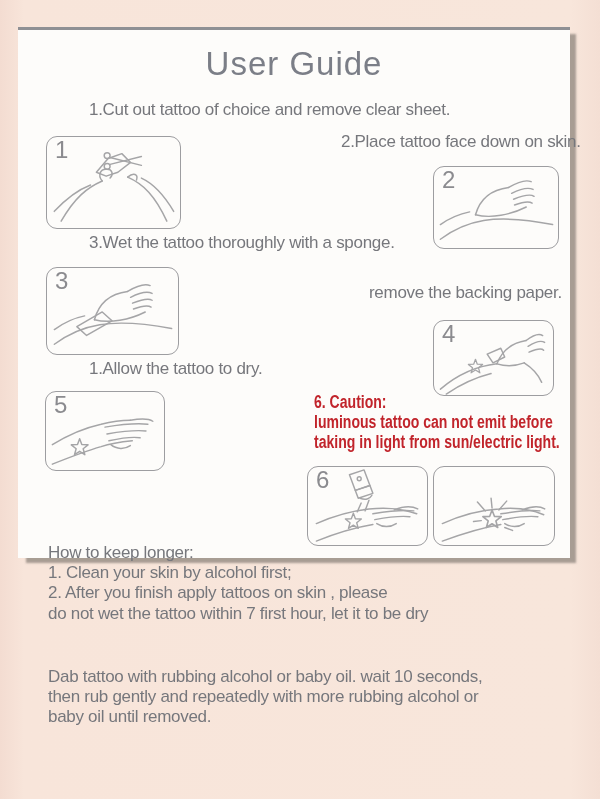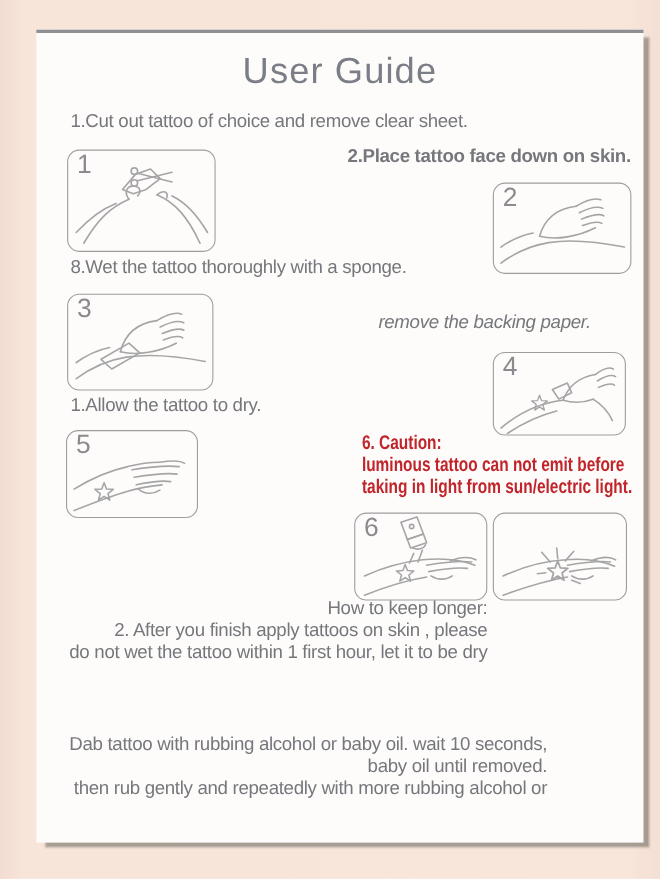--- a/index.html
+++ b/index.html
@@ -2,44 +2,44 @@
 <html><head>
 <meta charset="utf-8">
 <style>
   html,body{margin:0;padding:0;}
   body{
     width:600px;height:799px;position:relative;overflow:hidden;
     background:linear-gradient(90deg,#f3dcd1 0%,#f8e5da 4%,#f8e6db 95%,#f4dfd4 100%);
     font-family:"Liberation Sans","DejaVu Sans",sans-serif;
   }
   .paper{
-    position:absolute;left:33px;top:27px;width:552px;height:739px;
+    position:absolute;left:18px;top:27px;width:552px;height:531px;
     background:#fdfcfa;border-top:3px solid #8f9094;box-sizing:border-box;
     box-shadow:7px 6px 2px -1px rgba(115,108,100,0.6);
   }
   .title{
     position:absolute;left:0;top:15px;width:552px;text-align:center;
     font-size:33px;line-height:38px;color:#7b7e87;letter-spacing:1px;
   }
   .t{
     position:absolute;color:#76777c;font-size:17px;line-height:20px;
-    letter-spacing:-0.3px;white-space:nowrap;
+    letter-spacing:-0.3px;white-space:nowrap;margin-left:40px;
   }
   .caution{
     position:absolute;color:#c1242b;font-weight:bold;font-size:18px;line-height:20px;
     white-space:nowrap;transform:scaleX(0.78);transform-origin:left top;letter-spacing:0;
   }
   .illus{
     position:absolute;border:1.6px solid #9d9da0;border-radius:11px;box-sizing:border-box;
   }
   .illus .num{
     position:absolute;left:8px;top:0px;font-size:24px;line-height:26px;color:#8b8b8f;
   }
   .illus svg{display:block;width:100%;height:100%;}
-  .block div{white-space:nowrap;text-align:right;}
+  .block div{white-space:nowrap;}
   .block{position:absolute;color:#76777c;font-size:17px;line-height:20.2px;letter-spacing:-0.3px;}
 </style>
 </head>
 <body>
 
 <div class="paper">
 
   <div class="title">User Guide</div>
 
   <div class="t" style="left:31px;top:70px;">1.Cut out tattoo of choice and remove clear sheet.</div>
@@ -63,42 +63,42 @@
         <g>
           <path d="M64,28 L96,20"></path>
           <path d="M64,21 L96,29"></path>
           <circle cx="61" cy="30" r="3"></circle>
           <circle cx="61" cy="19" r="3"></circle>
         </g>
       </g>
     </svg>
   </div>
 
-  <div class="t" style="left:283px;top:102px;font-weight:bold;">2.Place tattoo face down on skin.</div>
+  <div class="t" style="left:283px;top:102px;">2.Place tattoo face down on skin.</div>
   <div class="illus" style="left:415px;top:136px;width:126px;height:83px;">
     <span class="num">2</span>
     <svg viewBox="0 0 126 83">
       <g stroke="#a5a5a7" stroke-width="1.5" fill="none" stroke-linecap="round" stroke-linejoin="round">
         <g>
           <path d="M6,74 C32,55 60,47 121,59"></path>
           <path d="M6,59 C16,52 26,48 36,46"></path>
         </g>
         <g>
           <path d="M42,49 C47,31 60,23 76,21"></path>
           <path d="M76,21 C86,15 94,13 99,15"></path>
           <path d="M79,27 C89,22 97,21 101,23"></path>
           <path d="M81,33 C91,29 99,28 102,30"></path>
           <path d="M82,39 C90,36 97,35 100,37"></path>
           <path d="M42,49 C58,53 78,49 94,41"></path>
         </g>
       </g>
     </svg>
   </div>
 
-  <div class="t" style="left:31px;top:203px;">8.Wet the tattoo thoroughly with a sponge.</div>
+  <div class="t" style="left:31px;top:203px;">3.Wet the tattoo thoroughly with a sponge.</div>
   <div class="illus" style="left:28px;top:237px;width:133px;height:88px;">
     <span class="num">3</span>
     <svg viewBox="0 0 133 88">
       <g stroke="#a5a5a7" stroke-width="1.5" fill="none" stroke-linecap="round" stroke-linejoin="round">
         <g>
           <path d="M7,78 C34,58 64,50 127,62"></path>
           <path d="M7,63 C18,55 28,51 38,49"></path>
         </g>
         <g>
           <path d="M30,60 L56,45 L66,54 L40,69 Z"></path>
@@ -108,21 +108,21 @@
           <path d="M82,24 C92,18 100,16 105,18"></path>
           <path d="M85,30 C95,25 103,24 107,26"></path>
           <path d="M87,36 C97,32 104,31 107,33"></path>
           <path d="M88,42 C96,39 103,38 106,40"></path>
           <path d="M48,53 C64,57 84,53 100,45"></path>
         </g>
       </g>
     </svg>
   </div>
 
-  <div class="t" style="left:311px;top:253px;font-style:italic;">remove the backing paper.</div>
+  <div class="t" style="left:311px;top:253px;">remove the backing paper.</div>
   <div class="illus" style="left:415px;top:290px;width:121px;height:76px;">
     <span class="num">4</span>
     <svg viewBox="0 0 121 76">
       <g stroke="#a5a5a7" stroke-width="1.5" fill="none" stroke-linecap="round" stroke-linejoin="round">
         <g>
           <path d="M6,70 C26,53 46,46 64,44"></path>
           <path d="M12,75 C30,63 46,57 58,54"></path>
         </g>
         <g transform="translate(42,47) scale(0.85)">
           <path d="M0,-9 L2.2,-3.1 L8.6,-2.8 L3.6,1.2 L5.3,7.3 L0,3.8 L-5.3,7.3 L-3.6,1.2 L-8.6,-2.8 L-2.2,-3.1 Z"></path>
@@ -214,23 +214,24 @@
         </g>
         <g transform="translate(59,54) scale(1.1)">
           <path d="M0,-9 L2.2,-3.1 L8.6,-2.8 L3.6,1.2 L5.3,7.3 L0,3.8 L-5.3,7.3 L-3.6,1.2 L-8.6,-2.8 L-2.2,-3.1 Z"></path>
         </g>
       </g>
     </svg>
   </div>
 
   <div class="block" style="left:30px;top:513px;">
     <div>How to keep longer:</div>
+    <div>1. Clean your skin by alcohol first;</div>
     <div>2. After you finish apply tattoos on skin , please</div>
-    <div>do not wet the tattoo within 1 first hour, let it to be dry</div>
+    <div>do not wet the tattoo within 7 first hour, let it to be dry</div>
   </div>
 
   <div class="block" style="left:30px;top:637px;">
     <div>Dab tattoo with rubbing alcohol or baby oil. wait 10 seconds,</div>
+    <div>then rub gently and repeatedly with more rubbing alcohol or</div>
     <div>baby oil until removed.</div>
-    <div>then rub gently and repeatedly with more rubbing alcohol or</div>
   </div>
 
 </div>
 
 </body></html>

